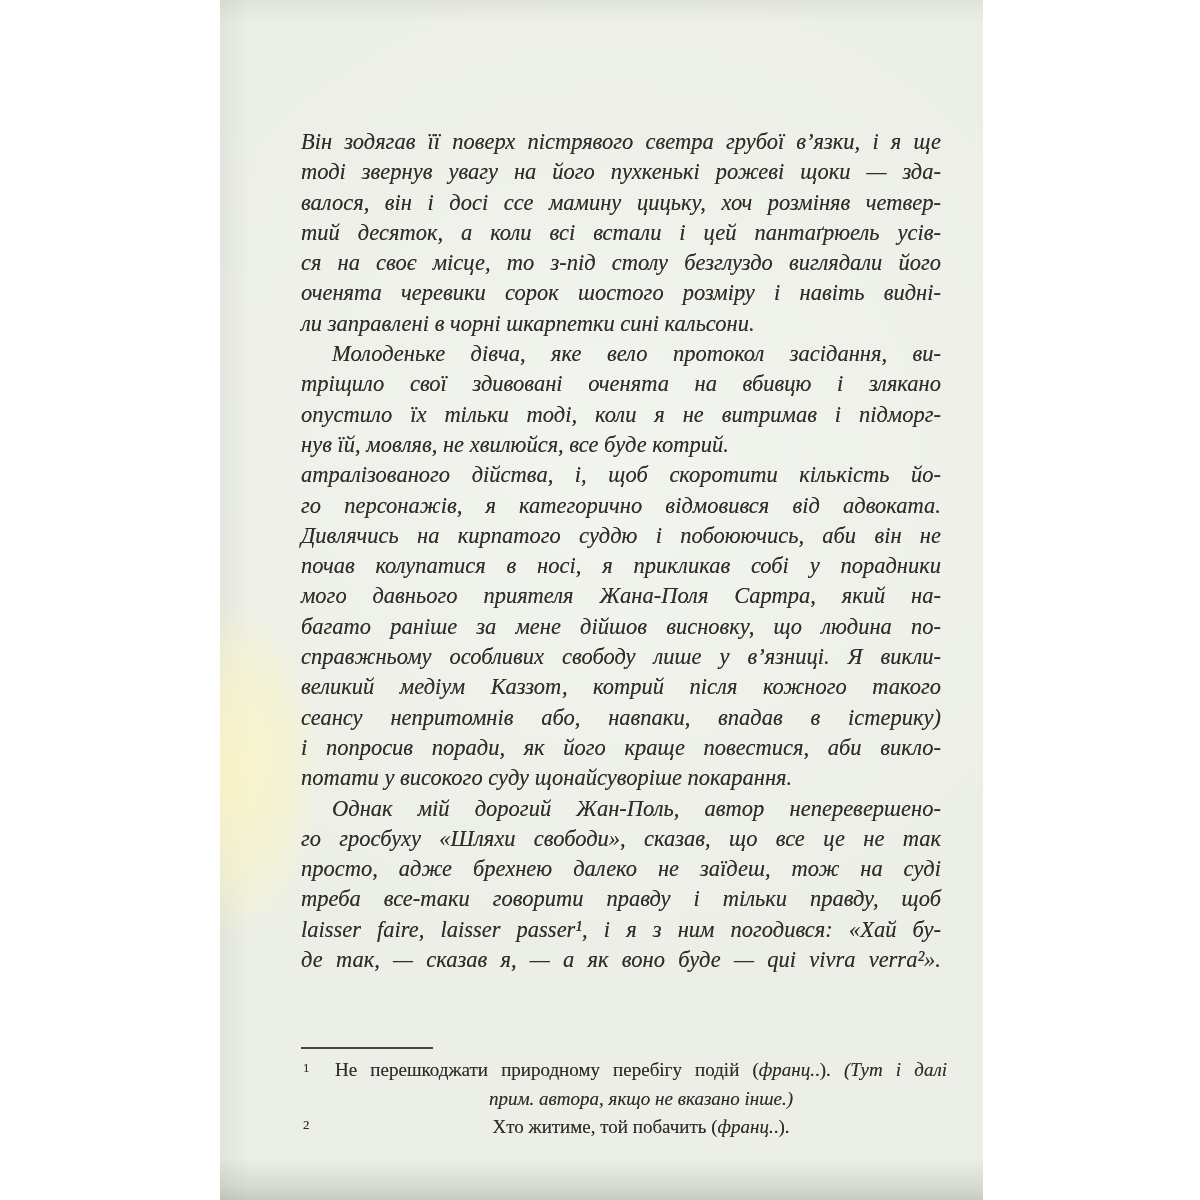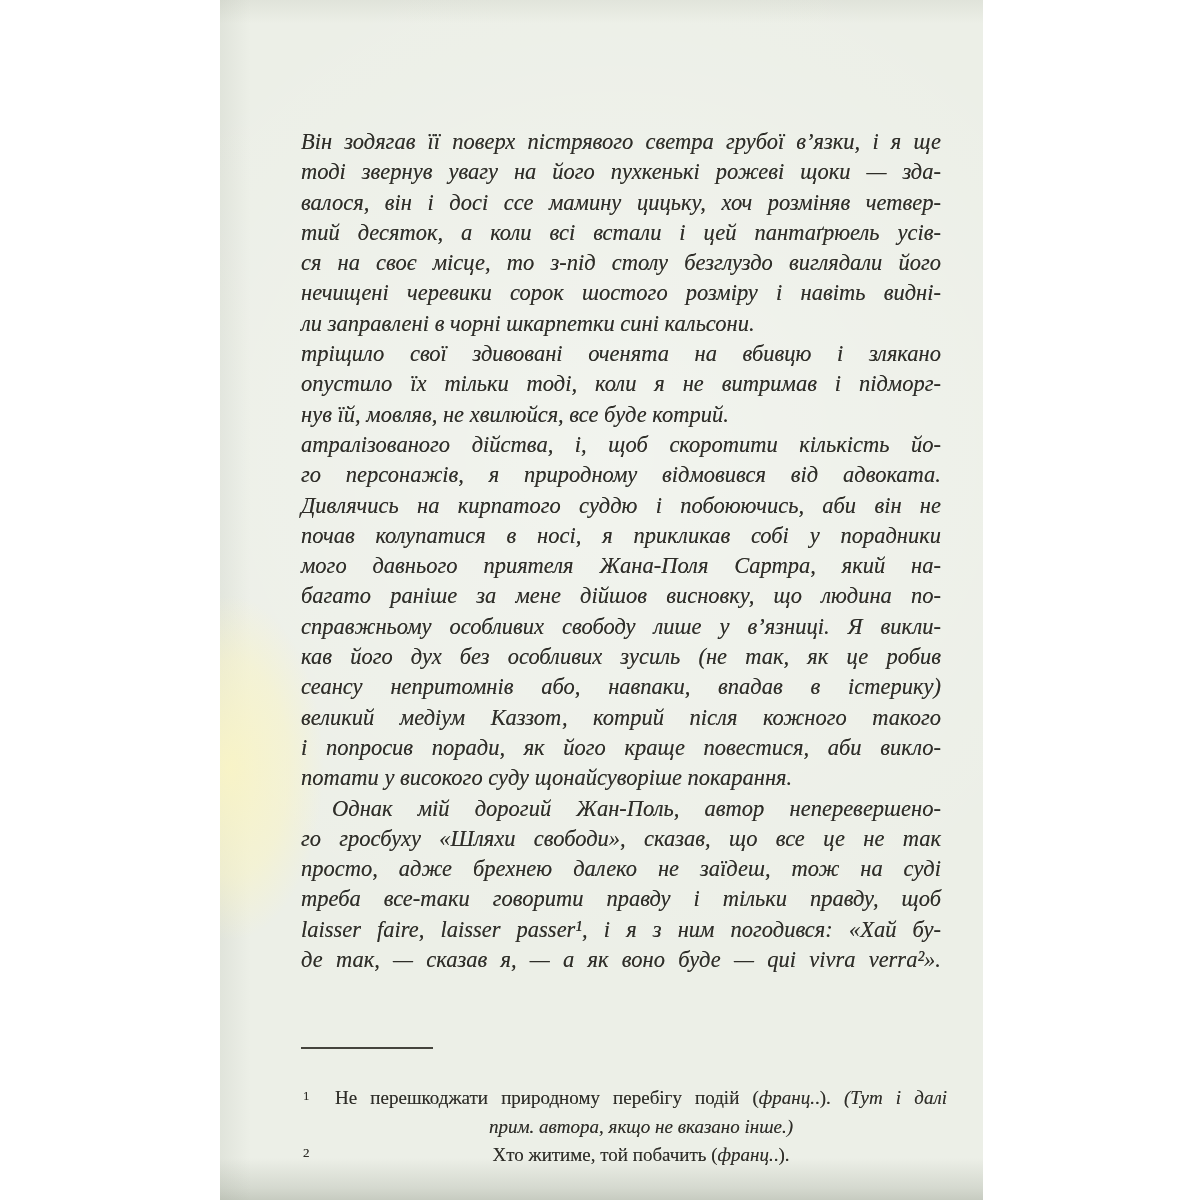--- a/index.html
+++ b/index.html
@@ -81,49 +81,49 @@
     position: relative;
     padding-left: 34px;
   }
   .fn-marker {
     position: absolute;
     left: 2px;
     top: -2px;
     font-size: 13px;
   }
   .fn-line { text-align: center; }
-  .fn-line.fill { text-align: justify; text-align-last: justify; margin-top: 28px; }
+  .fn-line.fill { text-align: justify; text-align-last: justify; }
   .fn-line .it { font-style: italic; }
 </style>
 </head>
 <body>
 
 <div class="stage">
   <div class="page">
     <div class="text-block" id="body-text">
         <div class="line">Він зодягав її поверх пістрявого светра грубої в’язки, і я ще</div>
         <div class="line">тоді звернув увагу на його пухкенькі рожеві щоки — зда-</div>
         <div class="line">валося, він і досі ссе мамину цицьку, хоч розміняв четвер-</div>
         <div class="line">тий десяток, а коли всі встали і цей пантаґрюель усів-</div>
         <div class="line">ся на своє місце, то з-під столу безглуздо виглядали його</div>
-        <div class="line">нечищені черевики сорок шостого розміру і навіть видні-</div>
+        <div class="line">оченята черевики сорок шостого розміру і навіть видні-</div>
         <div class="line noj">ли заправлені в чорні шкарпетки сині кальсони.</div>
+        <div class="line ind">Молоденьке дівча, яке вело протокол засідання, ви-</div>
         <div class="line">тріщило свої здивовані оченята на вбивцю і злякано</div>
         <div class="line">опустило їх тільки тоді, коли я не витримав і підморг-</div>
         <div class="line noj">нув їй, мовляв, не хвилюйся, все буде котрий.</div>
         <div class="line">атралізованого дійства, і, щоб скоротити кількість йо-</div>
-        <div class="line">го персонажів, я природному відмовився від адвоката.</div>
+        <div class="line">го персонажів, я категорично відмовився від адвоката.</div>
         <div class="line">Дивлячись на кирпатого суддю і побоюючись, аби він не</div>
         <div class="line">почав колупатися в носі, я прикликав собі у порадники</div>
         <div class="line">мого давнього приятеля Жана-Поля Сартра, який на-</div>
         <div class="line">багато раніше за мене дійшов висновку, що людина по-</div>
         <div class="line">справжньому особливих свободу лише у в’язниці. Я викли-</div>
-        <div class="line">кав його дух без особливих зусиль (не так, як це робив</div>
+        <div class="line">великий медіум Каззот, котрий після кожного такого</div>
         <div class="line">сеансу непритомнів або, навпаки, впадав в істерику)</div>
-        <div class="line">великий медіум Каззот, котрий після кожного такого</div>
         <div class="line">і попросив поради, як його краще повестися, аби викло-</div>
         <div class="line noj">потати у високого суду щонайсуворіше покарання.</div>
         <div class="line ind">Однак мій дорогий Жан-Поль, автор неперевершено-</div>
         <div class="line">го гросбуху «Шляхи свободи», сказав, що все це не так</div>
         <div class="line">просто, адже брехнею далеко не заїдеш, тож на суді</div>
         <div class="line">треба все-таки говорити правду і тільки правду, щоб</div>
         <div class="line">laisser faire, laisser passer¹, і я з ним погодився: «Хай бу-</div>
         <div class="line">де так, — сказав я, — а як воно буде — qui vivra verra²».</div>
       </div>
     <div class="footnote-sep"></div>

